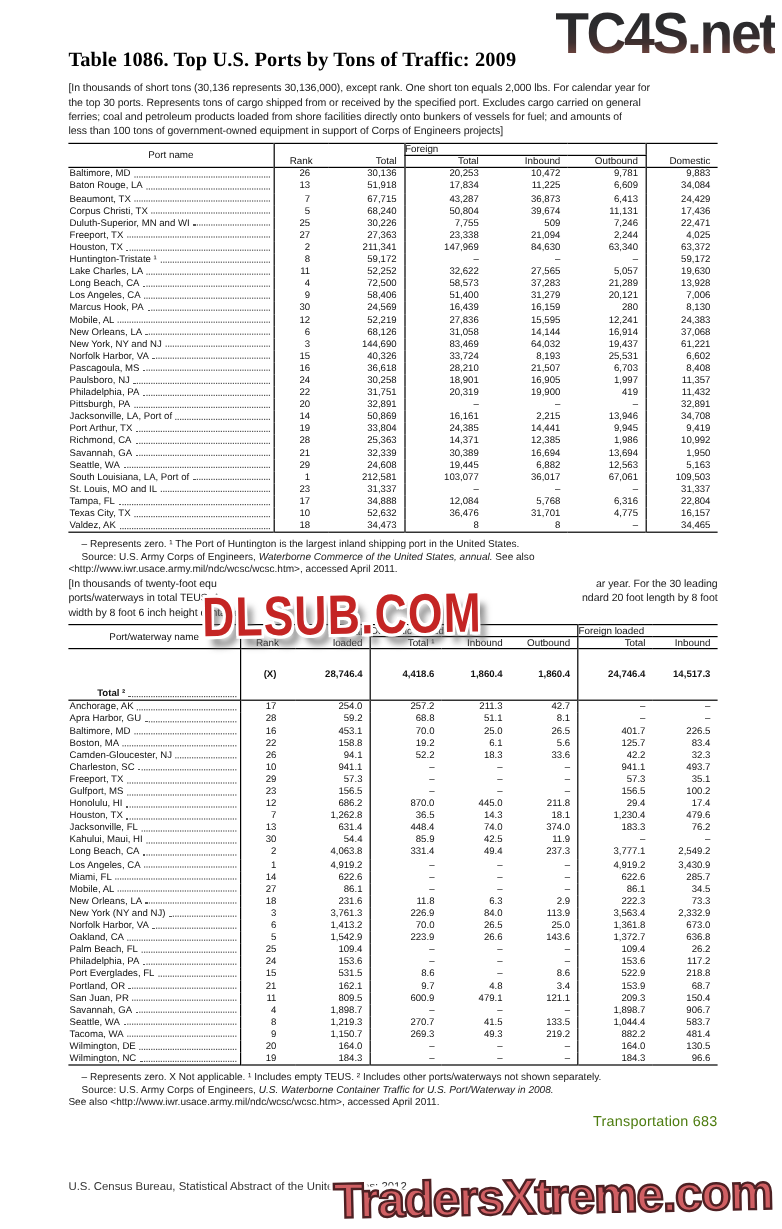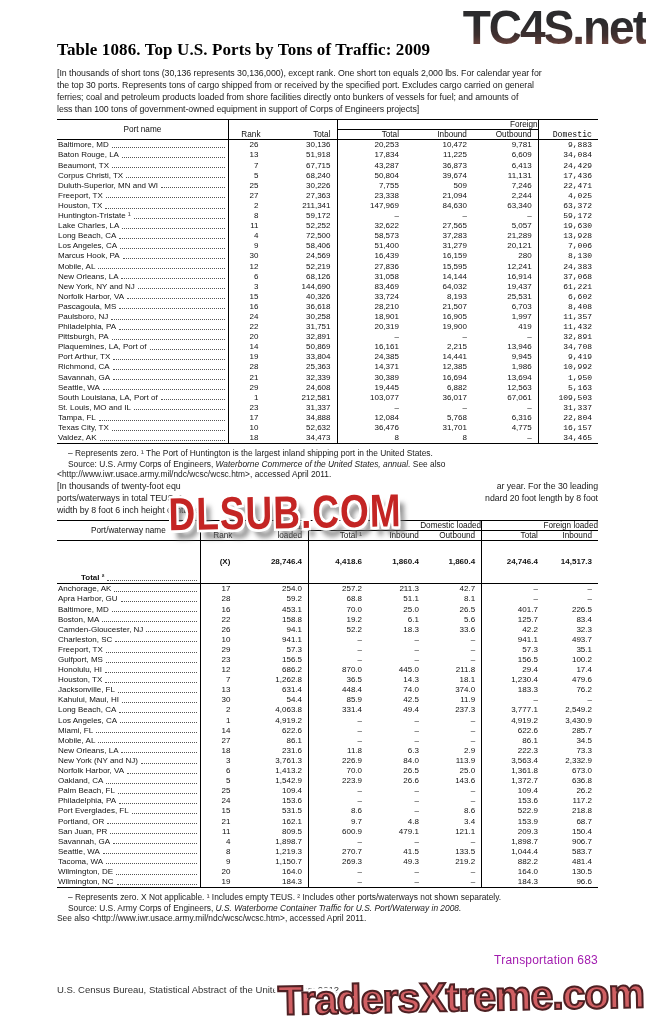--- a/index.html
+++ b/index.html
@@ -19,39 +19,39 @@
   .t-top{border-top:1.6px solid #000;}
   thead{border-bottom:1.5px solid #000;}
   tbody{border-bottom:1.4px solid #000;}
   td{padding:0;height:10.1px;line-height:10.1px;white-space:nowrap;overflow:hidden;}
   .c-name{text-align:left;display:flex;align-items:flex-end;}
   .c-name .pname{padding-left:1px;}
   .c-name .leader{flex:1;border-bottom:1.2px dotted #555;margin:0 3px 2.5px 3px;}
   .c-num{text-align:right;padding-right:6px;}
   .h-center{text-align:center;vertical-align:middle;}
   .h-right{text-align:right;padding-right:6px;}
-  .grp{border-bottom:1px solid #000;text-align:right;}
+  .grp{border-bottom:1px solid #000;text-align:left;}
   
   #t1086 td:nth-child(2),#t1086 .vr1{border-left:1px solid #000;}
   #t1086 td:nth-child(4),#t1086 .vr2{border-left:1px solid #000;}
-  #t1086 td:nth-child(7),#t1086 .vr3{border-left:1px solid #000;font-family:Liberation Mono, monospace;}
+  #t1086 td:nth-child(7),#t1086 .vr3{border-left:1px solid #000;}
   #t1087 td:nth-child(2),#t1087 .vr1{border-left:1px solid #000;}
   #t1087 td:nth-child(4),#t1087 .vr2{border-left:1px solid #000;}
   #t1087 td:nth-child(7),#t1087 .vr3{border-left:1px solid #000;}
   #t1086 td:nth-child(2),#t1087 td:nth-child(2){padding-right:16px;}
   .total-row td{font-weight:bold;margin-top:32px;}
   .total-row .tlabel{padding-left:24px;font-weight:bold;}
 
   
   .fn{font-size:8.4px;line-height:10.6px;margin-top:4px;color:#1a1a1a;}
   .fn p{margin:0;text-indent:11px;}
   .fn p.noindent{text-indent:0;}
 
   
-  .pagefoot{position:absolute;right:54px;top:953px;font-size:12px;color:#a21caf;letter-spacing:.2px;}
+  .pagefoot{position:absolute;right:54px;top:927px;font-size:12px;color:#4d7c0f;letter-spacing:.2px;}
   .censusline{position:absolute;left:57px;top:984px;font-size:9.5px;color:#333;}
 
   
   .wm{position:absolute;z-index:9;font-family:"Liberation Sans",sans-serif;font-weight:bold;}
   .wm-tc4s{top:0px;right:6px;font-size:46px;letter-spacing:-2px;transform:scaleY(1.05);
     background:linear-gradient(180deg,#2b2b2d 40%,#3d2f2f 65%,#7c4a42 88%);
     -webkit-background-clip:text;background-clip:text;color:transparent;}
   .wm-dlsub{top:489px;left:168px;font-size:37px;letter-spacing:1px;color:#c42524;
     transform:rotate(-1deg) scaleY(1.25);transform-origin:left top;font-weight:900;
     text-shadow:-2px -2px 0 #fff,2px -2px 0 #fff,-2px 2px 0 #fff,2px 2px 0 #fff,
@@ -336,21 +336,21 @@
           </td>
           <td class="c-num">20</td>
           <td class="c-num">32,891</td>
           <td class="c-num">–</td>
           <td class="c-num">–</td>
           <td class="c-num">–</td>
           <td class="c-num">32,891</td>
         </tr>
         <tr>
           <td class="c-name">
-            <span class="pname">Plaquemines, LA, Port of</span>
+            <span class="pname">Jacksonville, LA, Port of</span>
             <span class="leader"></span>
           </td>
           <td class="c-num">14</td>
           <td class="c-num">50,869</td>
           <td class="c-num">16,161</td>
           <td class="c-num">2,215</td>
           <td class="c-num">13,946</td>
           <td class="c-num">34,708</td>
         </tr>
         <tr>

